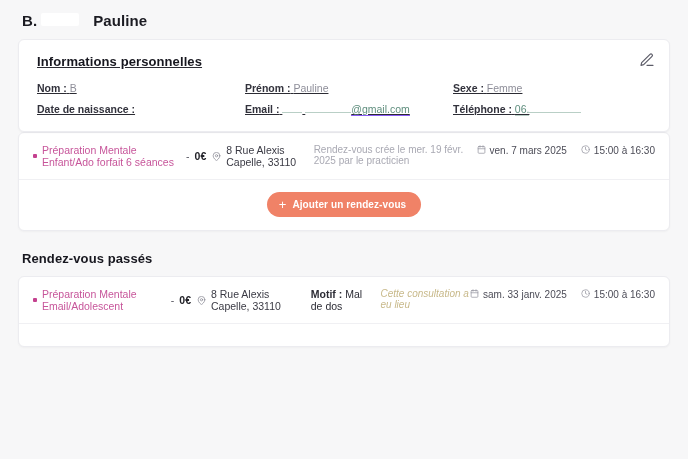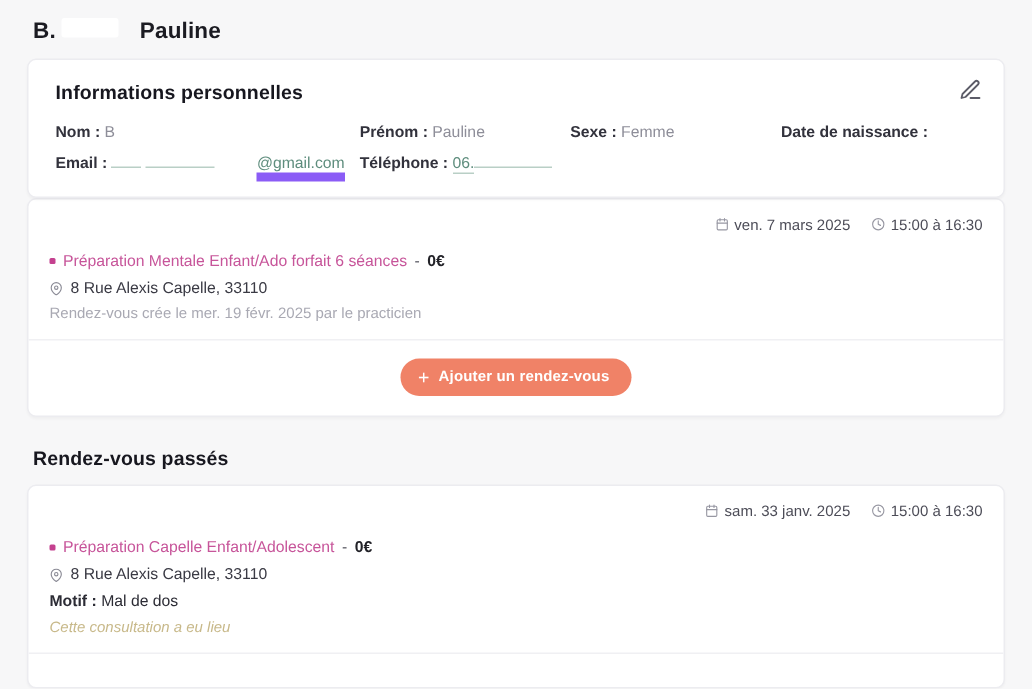--- a/index.html
+++ b/index.html
@@ -41,42 +41,42 @@
 
   
   .card {
     background: #ffffff;
     border: 1px solid #ececf0;
     border-radius: 6px;
     box-shadow: 0 1px 2px rgba(16,16,32,.035);
   }
 
   
-  .info-card { position: relative; padding: 14px 18px 16px 18px; }
+  .info-card { position: relative; padding: 14px 18px 16px 18px; text-decoration: underline; }
   .info-title {
     font-size: 13px;
     font-weight: 700;
     color: #17171f;
     margin-bottom: 13px;
     letter-spacing: .1px;
   }
   .edit-icon {
     position: absolute;
     top: 12px;
     right: 14px;
     width: 16px;
     height: 16px;
     color: #5c5c68;
     cursor: pointer;
   }
   .edit-icon svg { width: 100%; height: 100%; display: block; }
 
   .info-grid {
     display: grid;
-    grid-template-columns: 1fr 1fr 1fr 1fr;
+    grid-template-columns: 1fr 1fr 1fr;
     column-gap: 10px;
     row-gap: 9px;
   }
   .info-field {
     font-size: 10.5px;
     color: #9a9aa5;
     white-space: nowrap;
   }
   .info-field .lbl {
     font-weight: 700;
@@ -85,21 +85,21 @@
   .info-field .val { color: #8e8e99; }
   .redact-line {
     display: inline-block;
     height: 9px;
     vertical-align: baseline;
     border-bottom: 1px solid #b9cfc6;
   }
   .w-email-a { width: 20px; }
   .w-email-b { width: 46px; }
   .w-phone { width: 52px; }
-  .mail-tail { color: #5e8d7d; border-bottom: 6px solid #8b5cf6; margin-left: 28px; }
+  .mail-tail { color: #5e8d7d; border-bottom: 1px solid #8b5cf6; }
   .phone-start { color: #5e8d7d; border-bottom: 1px solid #b9cfc6; }
 
   
   .section-title {
     font-size: 13px;
     font-weight: 700;
     color: #17171f;
     margin: 22px 0 10px 4px;
     letter-spacing: .1px;
   }
@@ -109,21 +109,21 @@
   .appt-list { overflow: hidden; }
   .appt-row {
     display: flex;
     justify-content: space-between;
     align-items: flex-start;
     padding: 11px 14px 11px 14px;
     border-bottom: 1px solid #f0f0f3;
   }
   .appt-row:last-child { border-bottom: none; }
 
-  .appt-left { display: flex; flex-direction: column; gap: 6px; margin-top: 24px; }
+  .appt-left { display: flex; gap: 6px; }
 
   .appt-service {
     display: flex;
     align-items: center;
     gap: 5px;
     font-size: 10.5px;
     color: #c7559a;
   }
   .svc-dot {
     width: 4px; height: 4px;
@@ -302,21 +302,21 @@
   </div>
 
   <div class="section-title tight">Rendez-vous passés</div>
 
   <div class="card appt-list">
 
     <div class="appt-row">
       <div class="appt-left">
         <div class="appt-service">
           <span class="svc-dot"></span>
-          <span class="svc-name">Préparation Capelle Enfant/Adolescent</span>
+          <span class="svc-name">Préparation Mentale Email/Adolescent</span>
           <span class="svc-sep">-</span>
           <span class="svc-price">0€</span>
         </div>
         <div class="appt-place">
           <span class="pin-icon">
             <svg viewBox="0 0 24 24" fill="none" stroke="currentColor" stroke-width="2" stroke-linecap="round" stroke-linejoin="round">
               <path d="M21 10c0 7-9 13-9 13s-9-6-9-13a9 9 0 0 1 18 0Z"></path>
               <circle cx="12" cy="10" r="3"></circle>
             </svg>
           </span>

